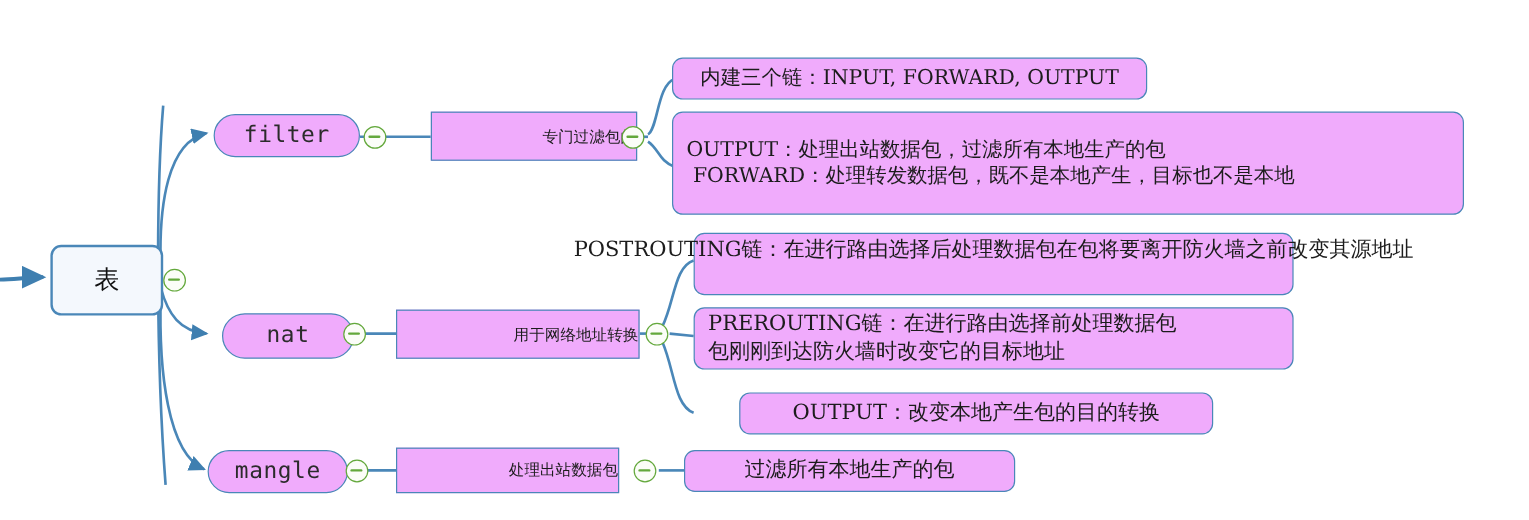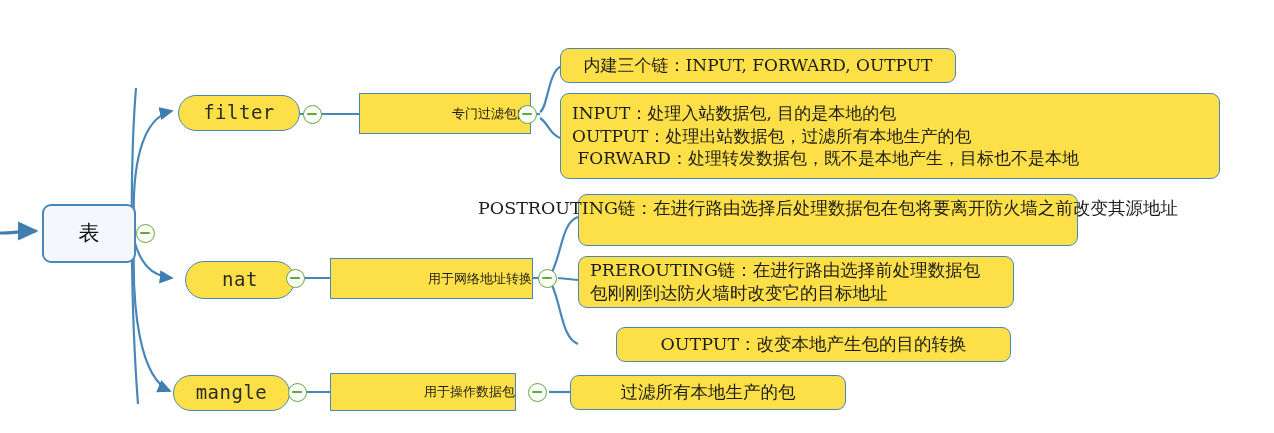--- a/index.html
+++ b/index.html
@@ -21,21 +21,21 @@
   #wires {
     position: absolute;
     left: 0; top: 0;
     width: 1274px;
     height: 433px;
     pointer-events: none;
   }
   .node {
     position: absolute;
     box-sizing: border-box;
-    background: #fde047;
+    background: #f0abfc;
     border: 1.6px solid #4a87b8;
     color: #1c1c1c;
     display: flex;
     align-items: center;
     white-space: pre;
     line-height: 1.32;
     z-index: 3;
   }
   .node.root {
     background: #f4f8fd;
@@ -149,56 +149,55 @@
   <div class="node rect" style="left:359px; top:93px; width:172px; height:41px;">
     <span class="txt">专门过滤包的</span>
   </div>
   <div class="toggle" style="left:518px; top:105px;"></div>
 
   <div class="node round center" style="left:560px; top:48px; width:396px; height:35px; font-size:17px;">
     <span class="txt">内建三个链：INPUT, FORWARD, OUTPUT</span>
   </div>
 
   <div class="node round" style="left:560px; top:93px; width:660px; height:86px; flex-direction:column; align-items:flex-start; justify-content:center; font-size:17px;">
-    <span class="txt">INPUT：处理入站数据包, 目的是本地的包</span>
     <span class="txt">OUTPUT：处理出站数据包，过滤所有本地生产的包</span>
     <span class="txt"> FORWARD：处理转发数据包，既不是本地产生，目标也不是本地</span>
   </div>
 
   <div class="node pill" style="left:185px; top:261px; width:110px; height:38px;">
     <span class="txt">nat</span>
   </div>
   <div class="toggle" style="left:286px; top:269px;"></div>
 
   <div class="node rect" style="left:330px; top:258px; width:203px; height:41px;">
     <span class="txt">用于网络地址转换</span>
   </div>
   <div class="toggle" style="left:538px; top:269px;"></div>
 
   <div class="node round" style="left:578px; top:194px; width:500px; height:52px; flex-direction:row; align-items:flex-start; justify-content:center;">
     <span class="txt">POSTROUTING链：在进行路由选择后处理数据包</span>
     <span class="txt">在包将要离开防火墙之前改变其源地址</span>
   </div>
 
-  <div class="node round" style="left:578px; top:256px; width:436px; height:52px; flex-direction:column; align-items:flex-start; justify-content:center;">
+  <div class="node round" style="left:578px; top:256px; width:500px; height:52px; flex-direction:column; align-items:flex-start; justify-content:center;">
     <span class="txt">PREROUTING链：在进行路由选择前处理数据包</span>
     <span class="txt">包刚刚到达防火墙时改变它的目标地址</span>
   </div>
 
   <div class="node round center" style="left:578px; top:327px; width:395px; height:35px;margin-left:38px;">
     <span class="txt">OUTPUT：改变本地产生包的目的转换</span>
   </div>
 
   <div class="node pill" style="left:173px; top:375px; width:117px; height:36px;">
     <span class="txt">mangle</span>
   </div>
   <div class="toggle" style="left:288px; top:383px;"></div>
 
   <div class="node rect" style="left:330px; top:373px; width:186px; height:38px;">
-    <span class="txt">用于操作数据包</span>
+    <span class="txt">处理出站数据包</span>
   </div>
   <div class="toggle" style="left:528px; top:383px;"></div>
 
   <div class="node round center" style="left:570px; top:375px; width:276px; height:35px;">
     <span class="txt">过滤所有本地生产的包</span>
   </div>
 
 </div>
 
 </body></html>

